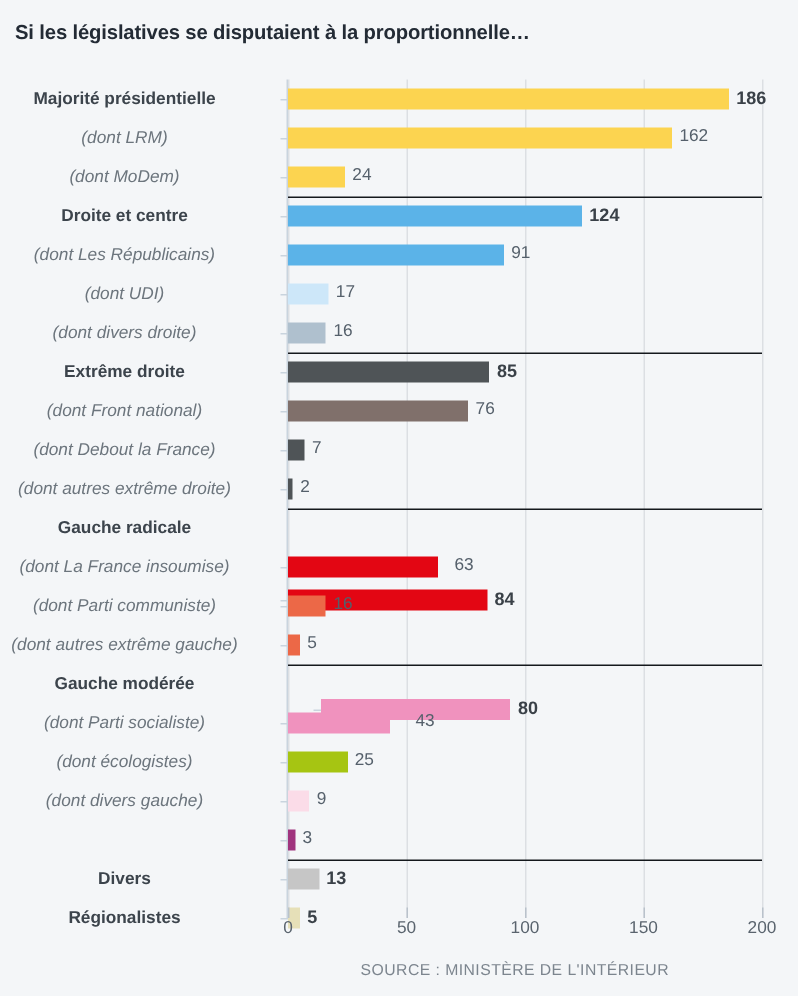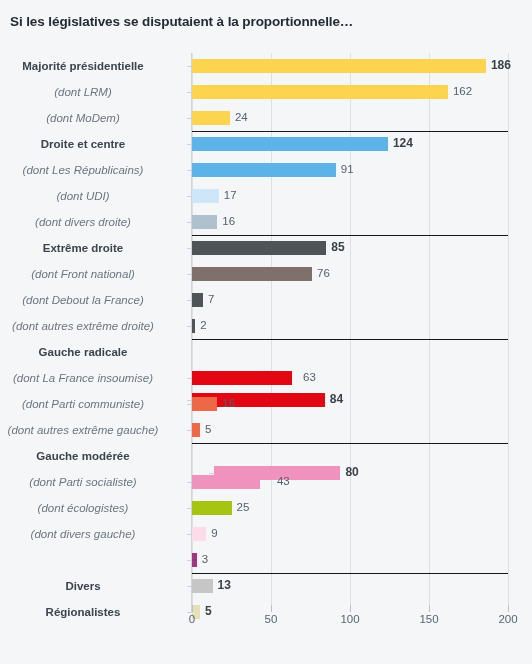--- a/index.html
+++ b/index.html
@@ -346,13 +346,14 @@
       <div class="xtick-mark" style="left: 79px;"></div>
       <div class="xtick-label" style="left: 79px;">50</div>
       <div class="xtick-mark" style="left: 158px;"></div>
       <div class="xtick-label" style="left: 158px;">100</div>
       <div class="xtick-mark" style="left: 237px;"></div>
       <div class="xtick-label" style="left: 237px;">150</div>
       <div class="xtick-mark" style="left: 316px;"></div>
       <div class="xtick-label" style="left: 316px;">200</div>
     </div>
 
+  <div class="source-note">SOURCE : MINISTÈRE DE L'INTÉRIEUR</div>
 </div>
 
 </body></html>

